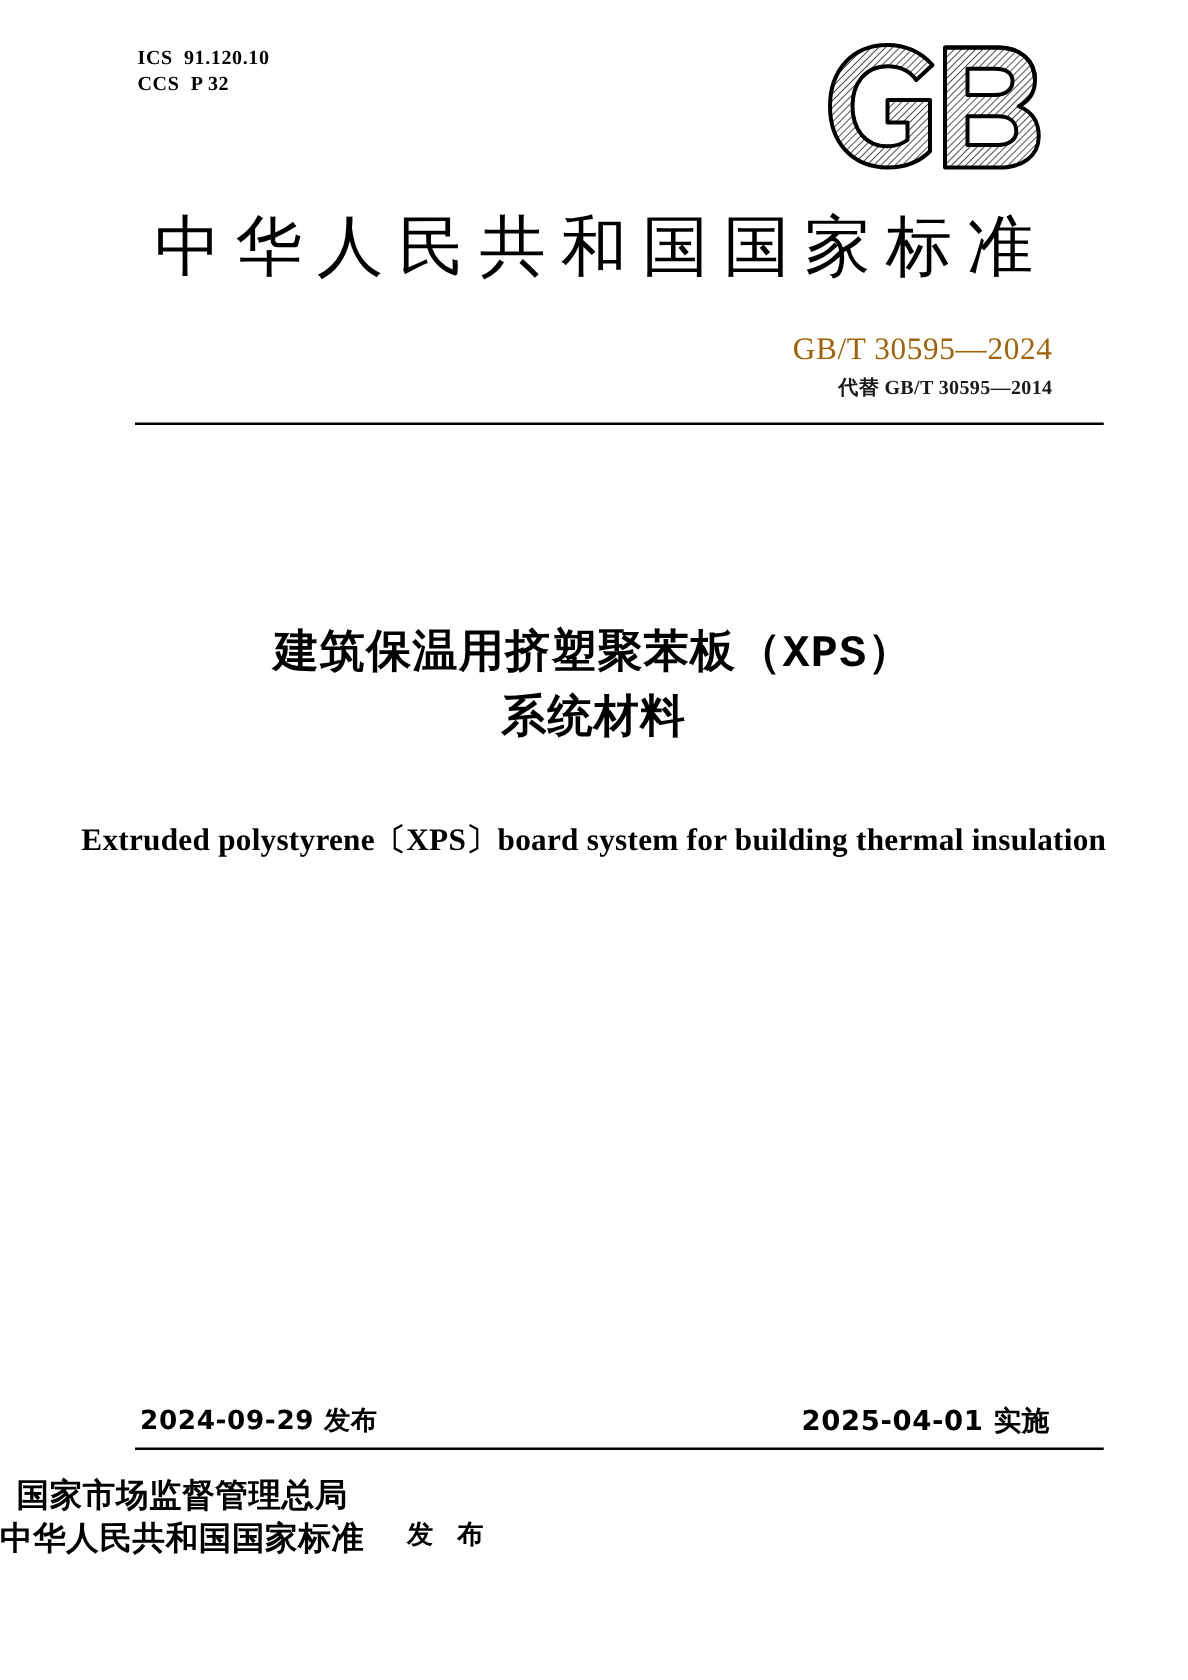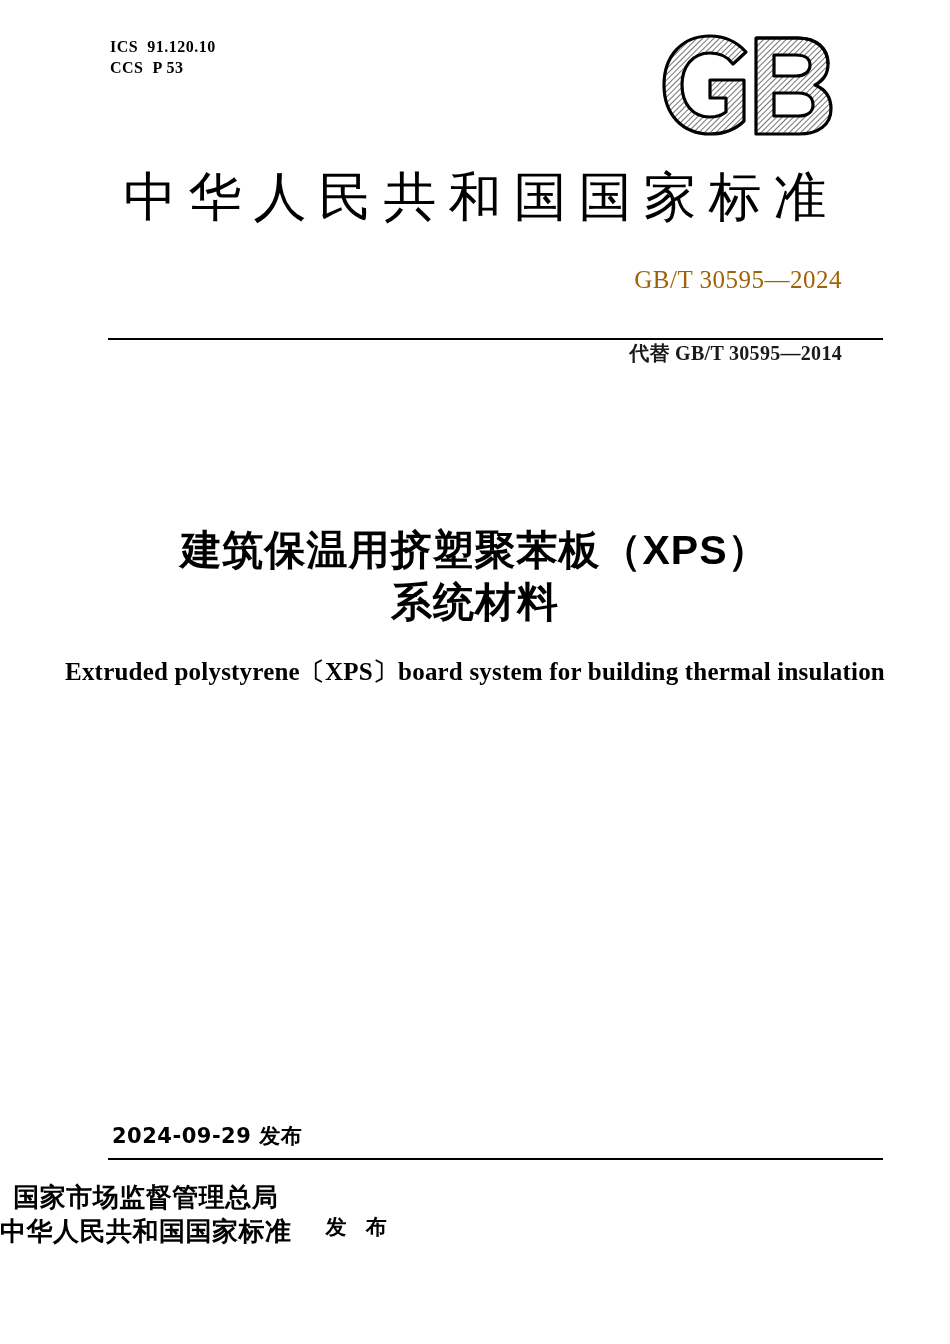--- a/index.html
+++ b/index.html
@@ -68,47 +68,46 @@
     font-size: 25px;
     font-weight: normal;
     letter-spacing: 0.5px;
     color: #a16207;
   }
   .std-replaces {
     position: absolute;
     right: 108px;
     top: 300px;
     font-family: "Liberation Serif", serif;
-    font-size: 20px;
+    font-size: 16px;
     font-weight: bold;
     letter-spacing: 0.3px;
     color: #1a1a1a;
-    margin-top: 40px;
   }
 
   
   .rule-top {
     position: absolute;
     left: 108px;
     top: 338px;
     width: 775px;
     height: 2px;
     background: #000;
   }
 
   
   .doc-title-cn {
     position: absolute;
     left: 0;
-    top: 524px;
-    width: 950px;
-    text-align: center;
-    font-family: Liberation Sans, sans-serif;
-    font-weight: bold;
-    font-size: 41px;
+    top: 498px;
+    width: 950px;
+    text-align: center;
+    font-family: Liberation Mono, monospace;
+    font-weight: bold;
+    font-size: 36px;
     line-height: 52px;
     letter-spacing: 1px;
   }
   .doc-title-en {
     position: absolute;
     left: 0;
     top: 655px;
     width: 950px;
     text-align: center;
     font-family: "Liberation Serif", serif;
@@ -172,21 +171,21 @@
     padding-top: 26px;
   }
 </style>
 </head>
 <body>
 
 <div class="page">
 
   <div class="ics-block">
     <div class="ics-line">ICS  91.120.10</div>
-    <div class="ics-line">CCS  P 53</div>
+    <div class="ics-line">CCS  P 32</div>
   </div>
 
   <div class="gb-logo">
     <svg width="190" height="118" viewBox="0 0 190 118" xmlns="http://www.w3.org/2000/svg">
       <defs>
         <pattern id="hatch" width="4" height="4" patternUnits="userSpaceOnUse" patternTransform="rotate(45)">
           <rect width="4" height="4" fill="#ffffff"></rect>
           <line x1="0" y1="0" x2="0" y2="4" stroke="#000000" stroke-width="1.1"></line>
         </pattern>
       </defs>
@@ -215,20 +214,21 @@
 
   <div class="rule-top"></div>
 
   <div class="doc-title-cn">
     <div>建筑保温用挤塑聚苯板（XPS）</div>
     <div>系统材料</div>
   </div>
   <div class="doc-title-en">Extruded polystyrene〔XPS〕board system for building thermal insulation</div>
 
   <div class="date-issue">2024-09-29 发布</div>
+  <div class="date-impl">2025-04-01 实施</div>
 
   <div class="rule-bottom"></div>
 
   <div class="issuer-wrap">
     <div class="issuer-names">
       <div>国家市场监督管理总局</div>
       <div>中华人民共和国国家标准</div>
     </div>
     <div class="issuer-verb">发 布</div>
   </div>

